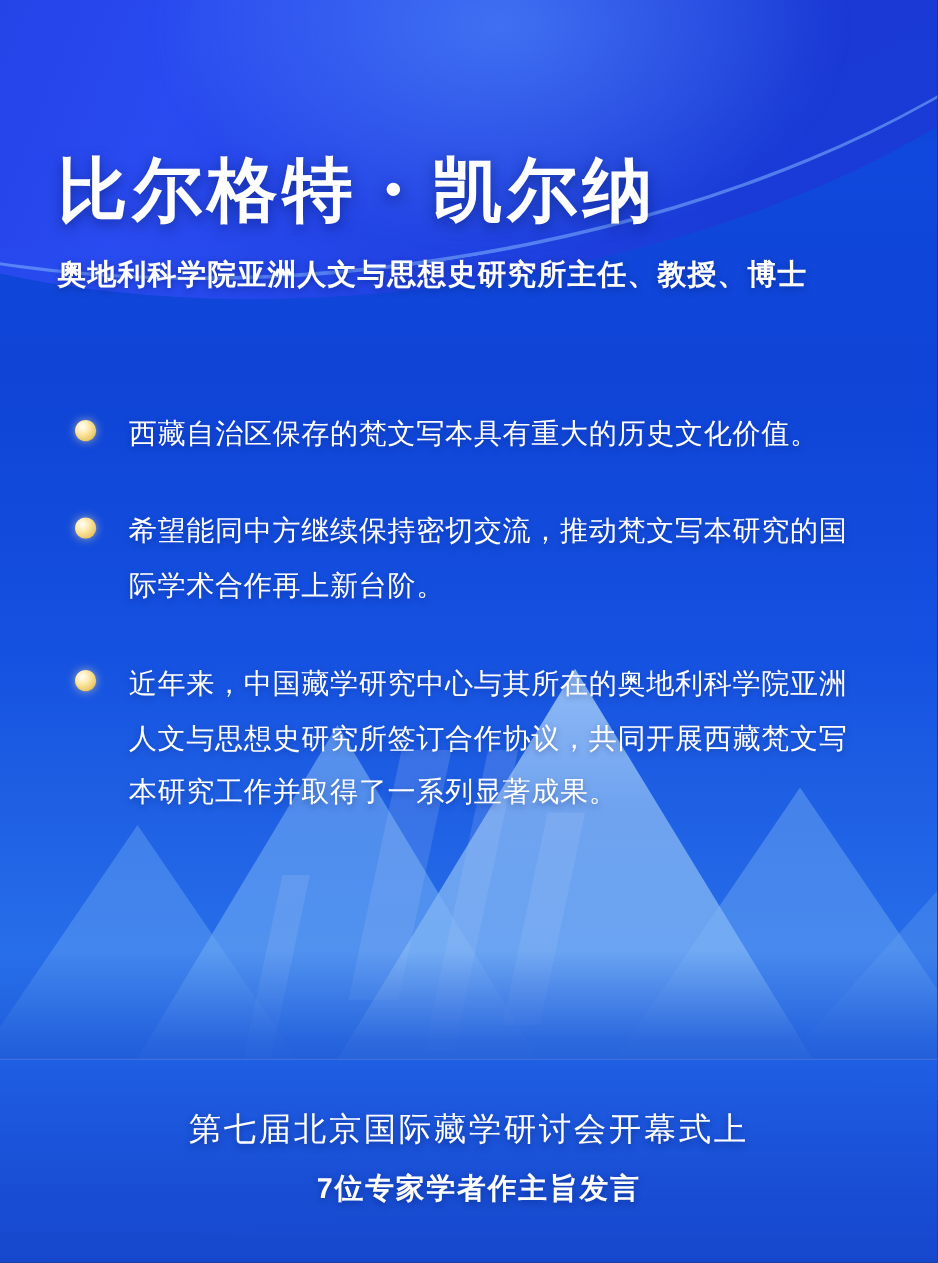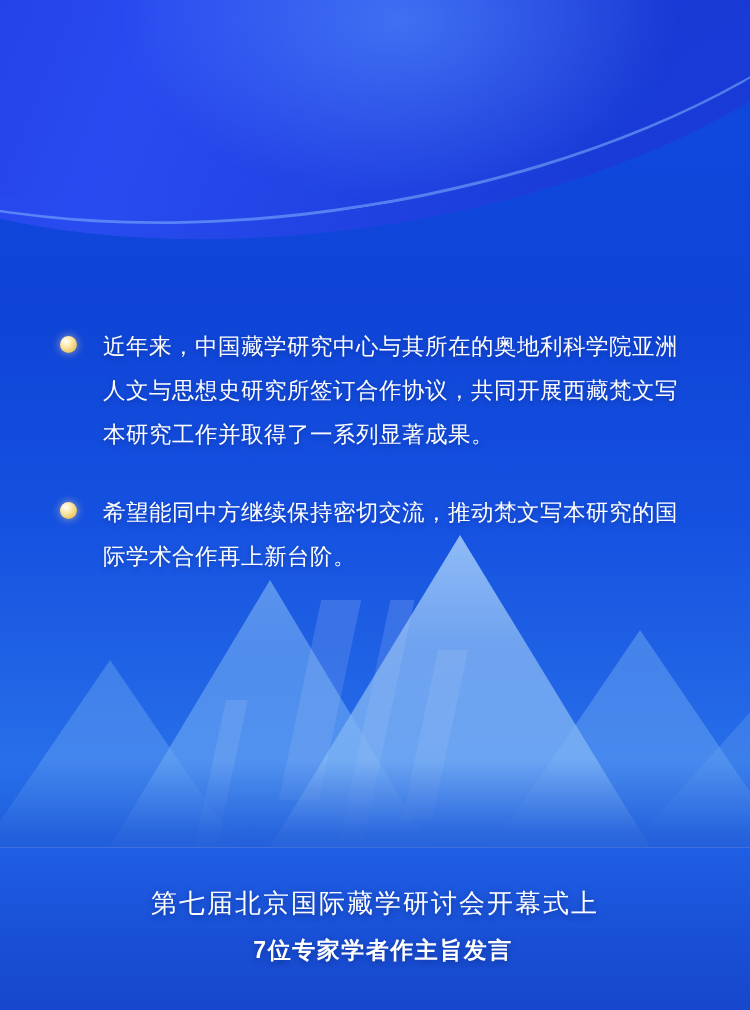--- a/index.html
+++ b/index.html
@@ -206,29 +206,37 @@
     <div class="peak p2"></div>
     <div class="peak p3"></div>
     <div class="snow s1"></div>
     <div class="snow s2"></div>
     <div class="snow s3"></div>
     <div class="snow s4"></div>
     <div class="mtn-haze"></div>
     <div class="mtn-fade"></div>
   </div>
 
+  <div class="header">
+    <h1 class="title">比尔格特・凯尔纳</h1>
+    <div class="subtitle">奥地利科学院亚洲人文与思想史研究所主任、教授、博士</div>
+  </div>
 
   <div class="points">
     <div class="point">
       <span class="dot"></span>
-      <span class="point-text">近年来，中国藏学研究中心与其所在的奥地利科学院亚洲人文与思想史研究所签订合作协议，共同开展西藏梵文写本研究工作并取得了一系列显著成果。</span>
+      <span class="point-text">西藏自治区保存的梵文写本具有重大的历史文化价值。</span>
     </div>
     <div class="point">
       <span class="dot"></span>
       <span class="point-text">希望能同中方继续保持密切交流，推动梵文写本研究的国际学术合作再上新台阶。</span>
+    </div>
+    <div class="point">
+      <span class="dot"></span>
+      <span class="point-text">近年来，中国藏学研究中心与其所在的奥地利科学院亚洲人文与思想史研究所签订合作协议，共同开展西藏梵文写本研究工作并取得了一系列显著成果。</span>
     </div>
   </div>
 
   <div class="footer-band">
     <div class="footer-inner">
       <div class="footer-line1">第七届北京国际藏学研讨会开幕式上</div>
       <div class="footer-line2">7位专家学者作主旨发言</div>
     </div>
   </div>
 

